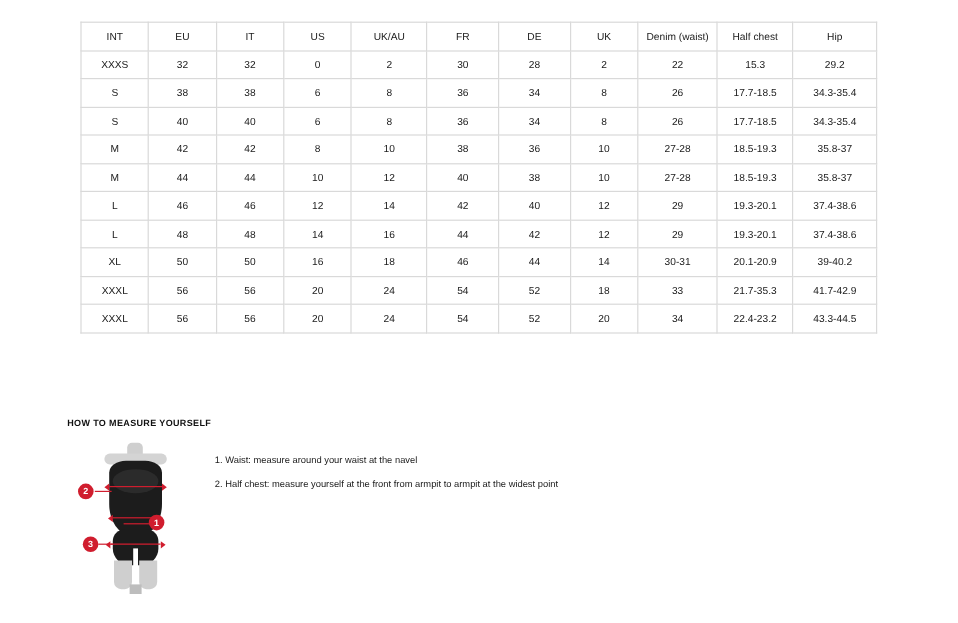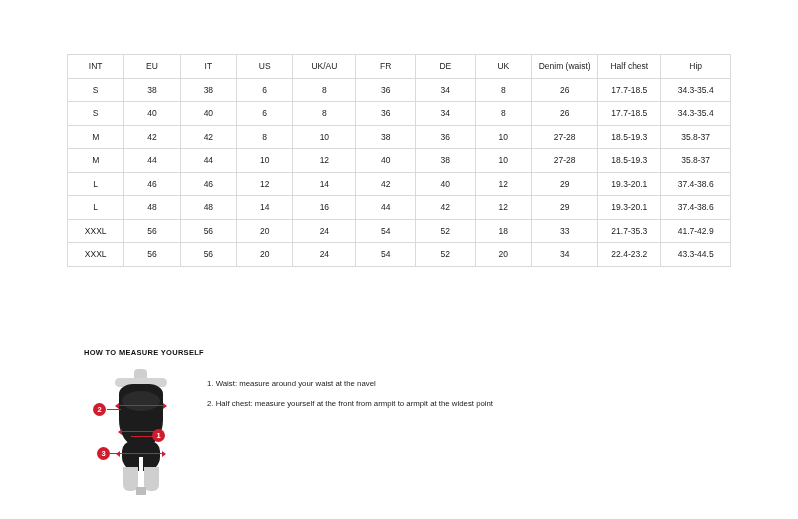--- a/index.html
+++ b/index.html
@@ -15,21 +15,20 @@
     position: relative;
     overflow: hidden;
   }
 
   
   .table-wrap {
     position: absolute;
     left: 67px;
     top: 18px;
     width: 664px;
-    margin-top: 36px;
   }
   table.size-table {
     border-collapse: collapse;
     width: 100%;
     table-layout: fixed;
   }
   table.size-table th,
   table.size-table td {
     border: 1px solid #d9d9d9;
     height: 22.5px;
@@ -53,21 +52,21 @@
   col.c5 { width: 9%; }
   col.c6 { width: 9%; }
   col.c7 { width: 8.5%; }
   col.c8 { width: 10%; }
   col.c9 { width: 9.5%; }
   col.c10 { width: 10.5%; }
 
   
   .measure-section {
     position: absolute;
-    left: 84px;
+    left: 56px;
     top: 348px;
     width: 680px;
   }
   .measure-title {
     font-size: 7.5px;
     font-weight: bold;
     letter-spacing: 0.3px;
     color: #111111;
     margin-bottom: 10px;
   }
@@ -244,20 +243,33 @@
         <th>FR</th>
         <th>DE</th>
         <th>UK</th>
         <th>Denim (waist)</th>
         <th>Half chest</th>
         <th>Hip</th>
       </tr>
     </thead>
     <tbody>
       <tr>
+        <td>XXXS</td>
+        <td>32</td>
+        <td>32</td>
+        <td>0</td>
+        <td>2</td>
+        <td>30</td>
+        <td>28</td>
+        <td>2</td>
+        <td>22</td>
+        <td>15.3</td>
+        <td>29.2</td>
+      </tr>
+      <tr>
         <td>S</td>
         <td>38</td>
         <td>38</td>
         <td>6</td>
         <td>8</td>
         <td>36</td>
         <td>34</td>
         <td>8</td>
         <td>26</td>
         <td>17.7-18.5</td>
@@ -322,20 +334,33 @@
         <td>14</td>
         <td>16</td>
         <td>44</td>
         <td>42</td>
         <td>12</td>
         <td>29</td>
         <td>19.3-20.1</td>
         <td>37.4-38.6</td>
       </tr>
       <tr>
+        <td>XL</td>
+        <td>50</td>
+        <td>50</td>
+        <td>16</td>
+        <td>18</td>
+        <td>46</td>
+        <td>44</td>
+        <td>14</td>
+        <td>30-31</td>
+        <td>20.1-20.9</td>
+        <td>39-40.2</td>
+      </tr>
+      <tr>
         <td>XXXL</td>
         <td>56</td>
         <td>56</td>
         <td>20</td>
         <td>24</td>
         <td>54</td>
         <td>52</td>
         <td>18</td>
         <td>33</td>
         <td>21.7-35.3</td>

